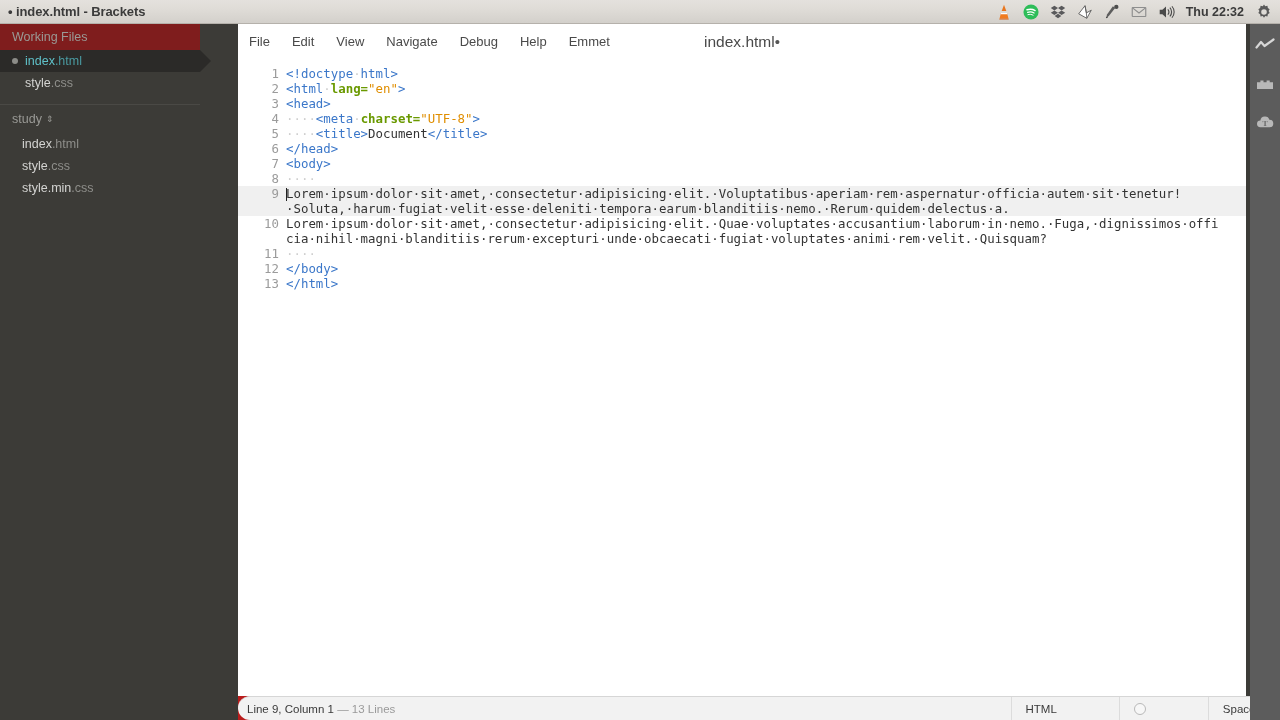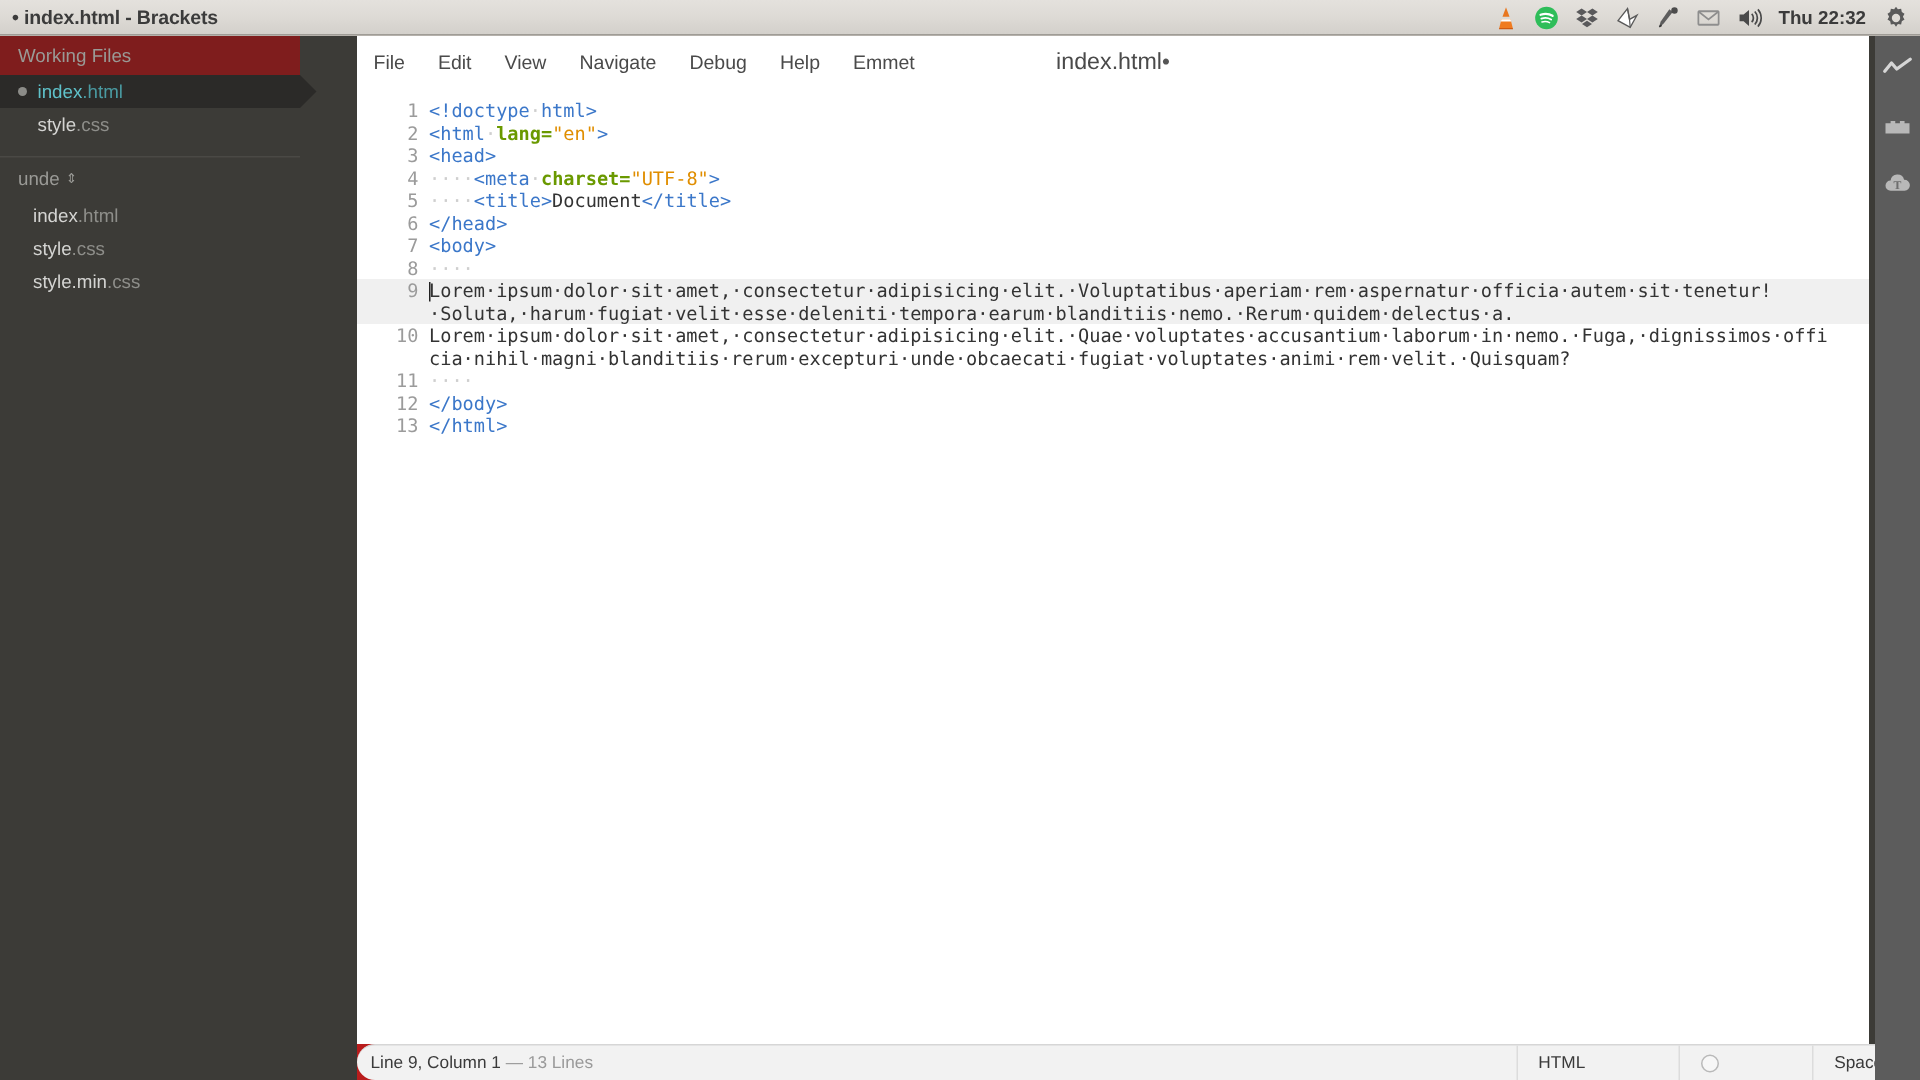--- a/index.html
+++ b/index.html
@@ -218,21 +218,21 @@
       <span class="arrow"></span>
     </div>
     <div class="wf-item">
       <span>style</span><span class="ext">.css</span>
     </div>
   </div>
 
   <div class="sb-divider"></div>
 
   <div id="project-header">
-    <span>unde</span>
+    <span>study</span>
     <span class="caret">⇕</span>
   </div>
 
   <div id="file-tree">
     <div class="tree-item">
       <span>index</span><span class="ext">.html</span>
     </div>
     <div class="tree-item">
       <span>style</span><span class="ext">.css</span>
     </div>

